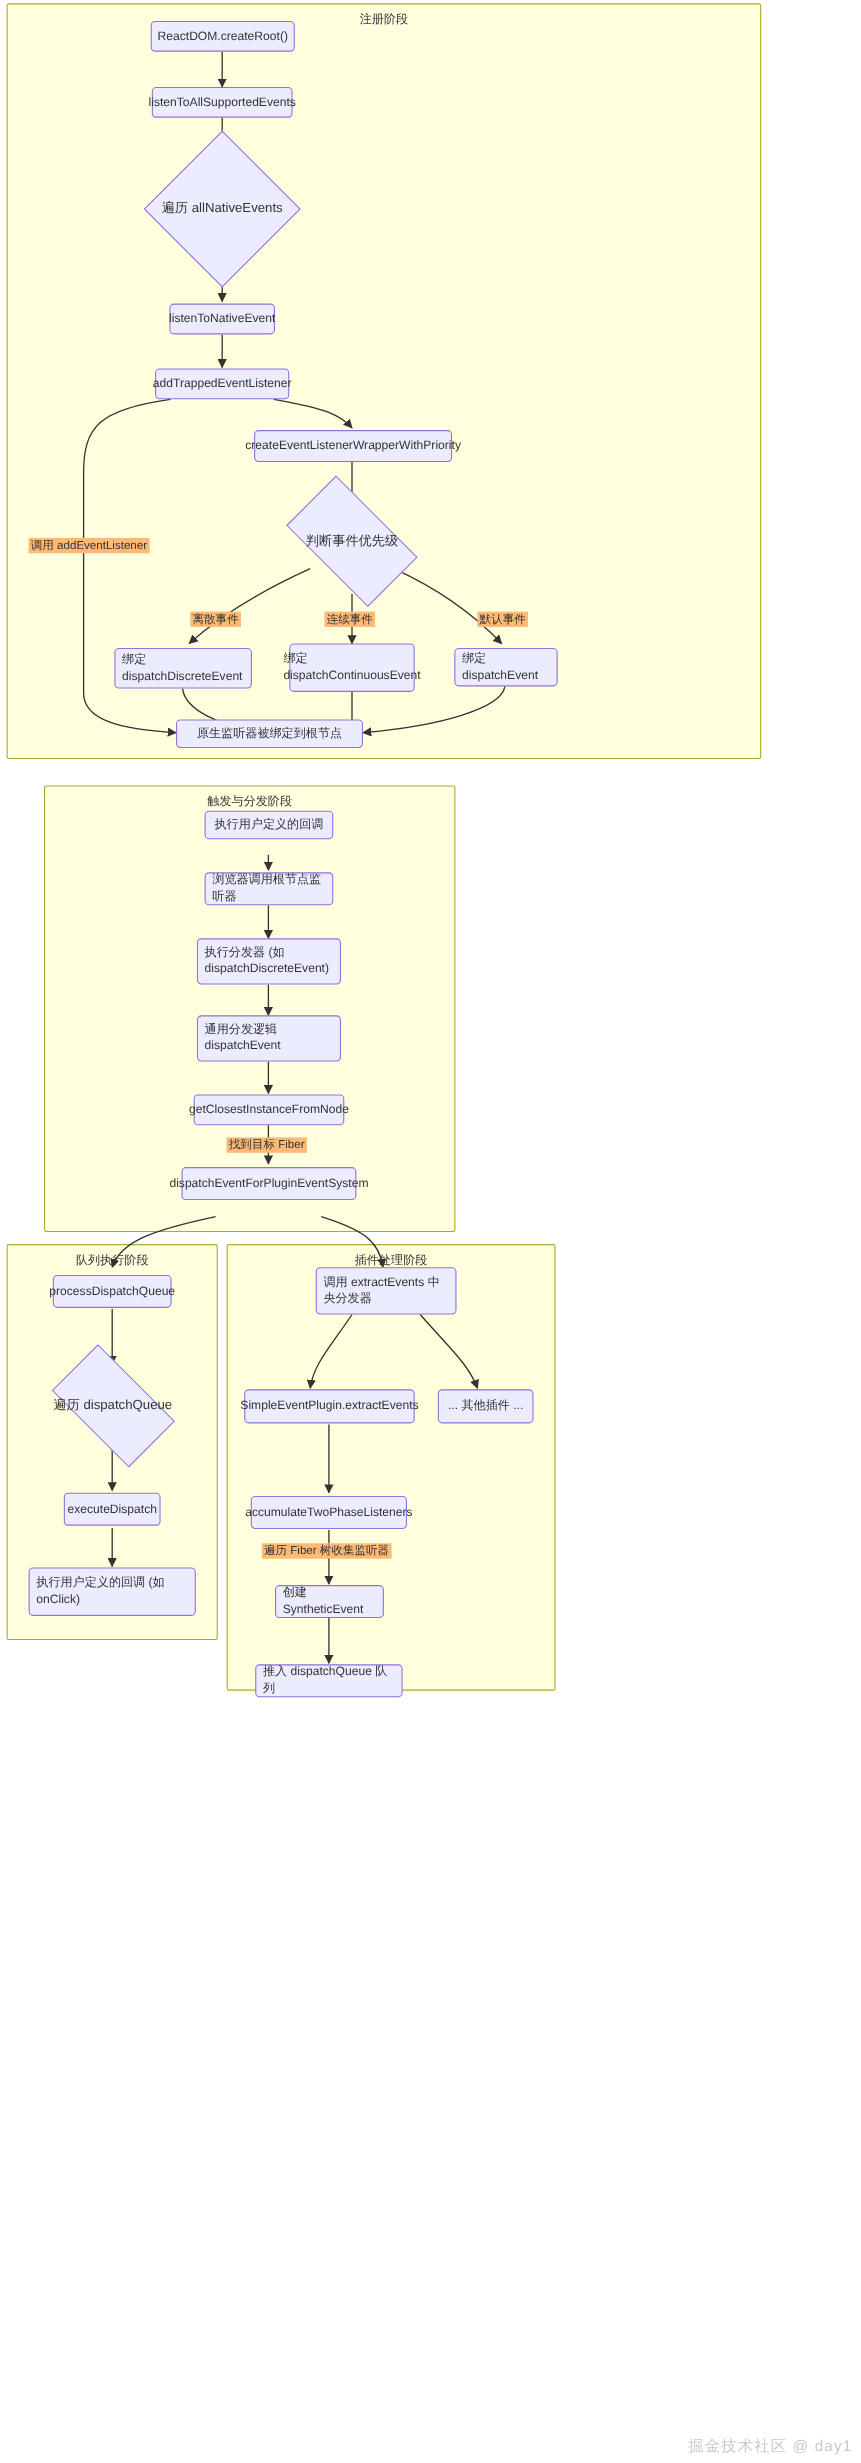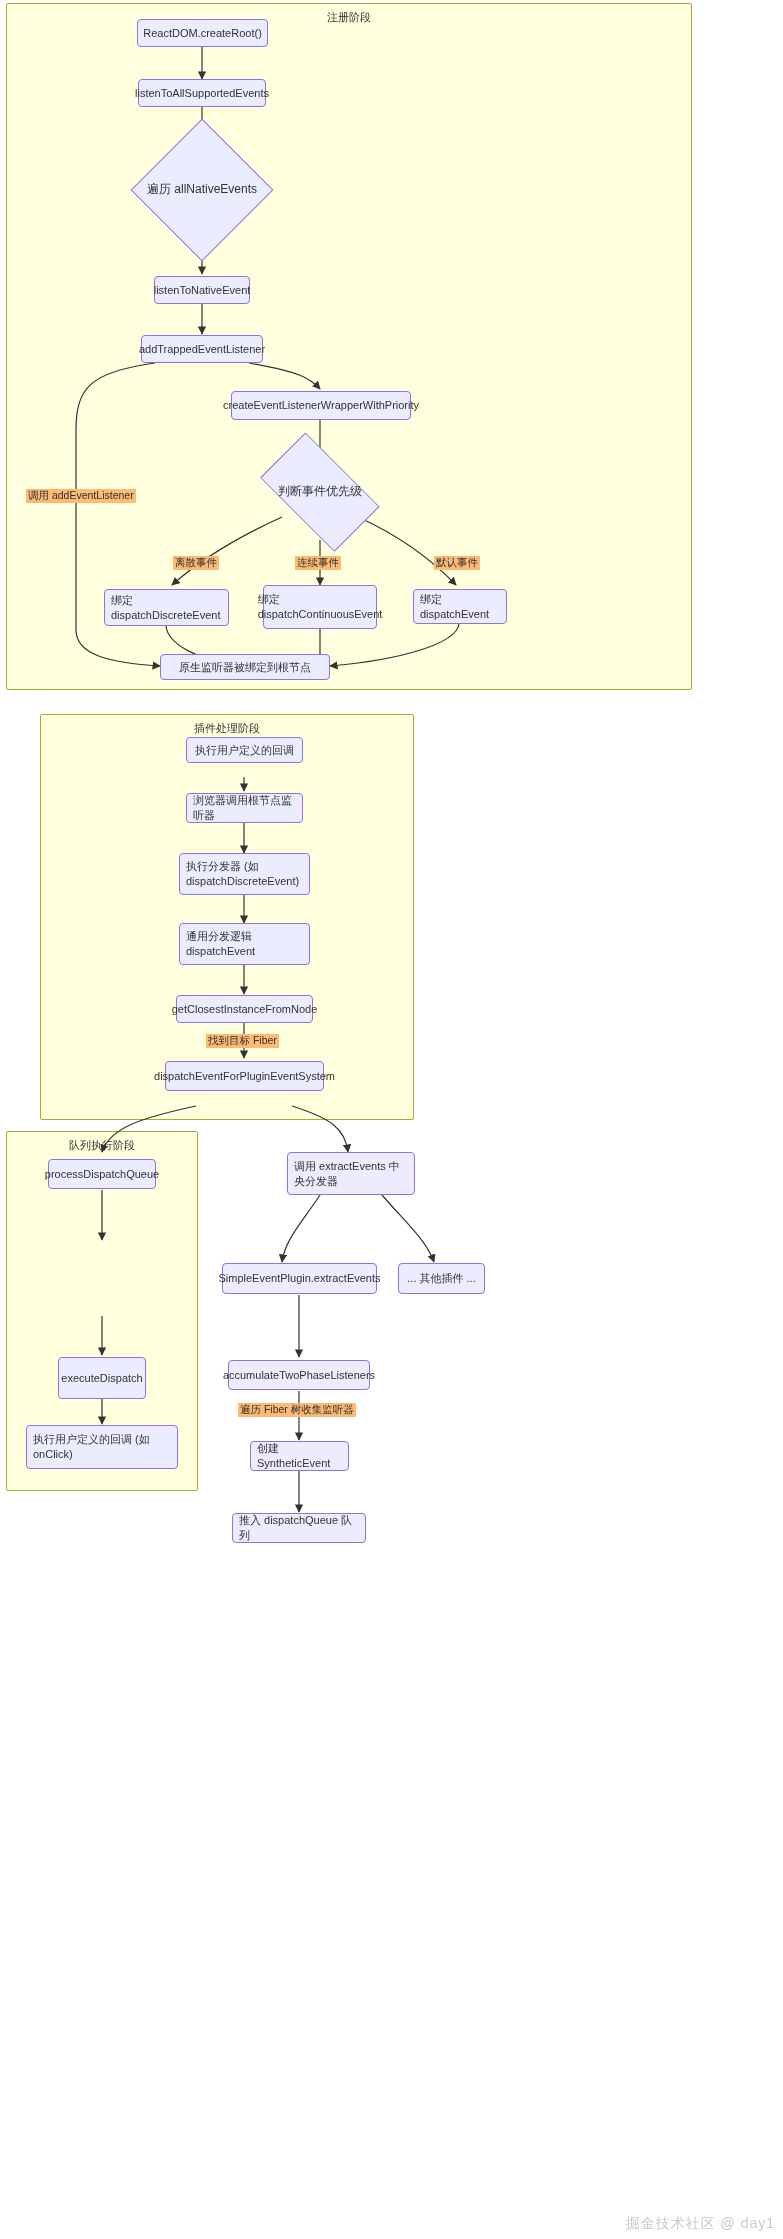--- a/index.html
+++ b/index.html
@@ -22,27 +22,30 @@
 </head>
 <body>
 
 <div id="canvas">
 
   <div class="subgraph" style="left:6px;top:3px;width:665px;height:685px;padding-left:19px;">
     <div class="subgraph-title">注册阶段</div>
   </div>
 
   <div class="subgraph" style="left:40px;top:714px;width:372px;height:404px;">
-    <div class="subgraph-title">插件处理阶段</div>
+    <div class="subgraph-title">触发与分发阶段</div>
   </div>
 
   <div class="subgraph" style="left:6px;top:1131px;width:190px;height:358px;">
     <div class="subgraph-title">队列执行阶段</div>
   </div>
 
+  <div class="subgraph" style="left:206px;top:1131px;width:297px;height:404px;">
+    <div class="subgraph-title">插件处理阶段</div>
+  </div>
 
   <svg class="edges" viewBox="0 0 783 2239">
     <defs>
       <marker id="arrow" viewBox="0 0 10 10" refX="9" refY="5" markerWidth="7" markerHeight="7" orient="auto-start-reverse">
         <path d="M 0 0 L 10 5 L 0 10 z" fill="#333333"></path>
       </marker>
     </defs>
     <g fill="none" stroke="#333333" stroke-width="1.2" marker-end="url(#arrow)">
 
       <path d="M202,47 L202,79"></path>
@@ -160,22 +163,26 @@
   <div class="node" style="left:165px;top:1061px;width:159px;height:30px;">
     <span>dispatchEventForPluginEventSystem</span>
   </div>
 
   <div class="edge-label onyellow" style="left:206px;top:1034px;">找到目标 Fiber</div>
 
   <div class="node" style="left:48px;top:1159px;width:108px;height:30px;">
     <span>processDispatchQueue</span>
   </div>
 
-
-  <div class="node" style="left:58px;top:1357px;width:88px;height:42px;">
+  <div class="diamond-wrap" style="left:42px;top:1233px;width:121px;height:90px;">
+    <div class="diamond-shape" style="width:80%;height:80%;transform:translate(-50%,-50%) rotate(45deg) scale(1,0.8);"></div>
+    <div class="diamond-label">遍历 dispatchQueue</div>
+  </div>
+
+  <div class="node" style="left:58px;top:1357px;width:88px;height:30px;">
     <span>executeDispatch</span>
   </div>
 
   <div class="node" style="left:26px;top:1425px;width:152px;height:44px;">
     <span>执行用户定义的回调 (如 onClick)</span>
   </div>
 
   <div class="node" style="left:287px;top:1152px;width:128px;height:43px;">
     <span>调用 extractEvents 中央分发器</span>
   </div>

